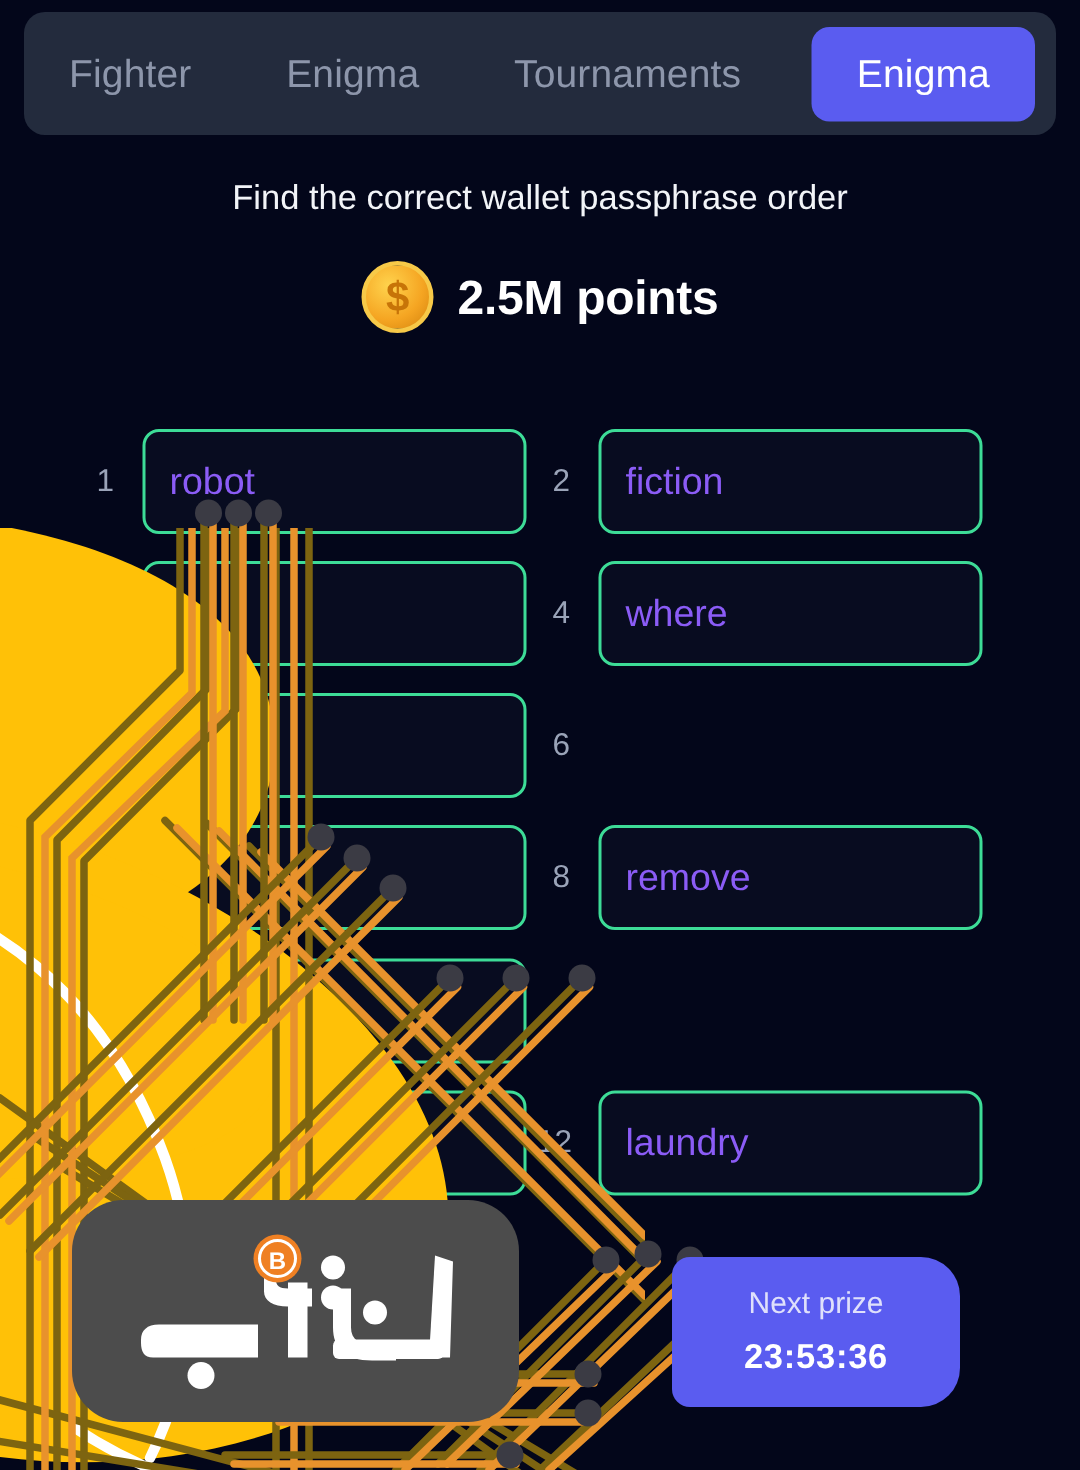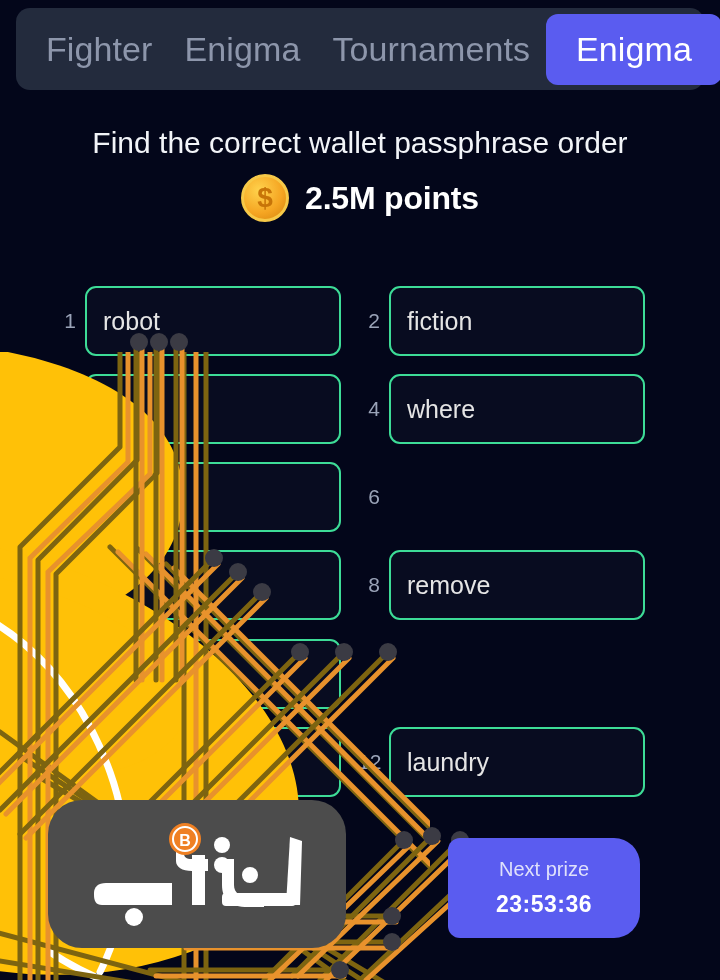--- a/index.html
+++ b/index.html
@@ -33,43 +33,43 @@
     background: #232b3d;
     border-radius: 14px;
     display: flex;
     align-items: center;
     justify-content: space-between;
     padding: 0 14px;
     box-sizing: border-box;
   }
   .tab {
     color: #8d96ab;
-    font-size: 34px;
+    font-size: 26px;
     letter-spacing: .1px;
     padding: 14px 16px;
     border-radius: 12px;
     white-space: nowrap;
     cursor: pointer;
   }
   .tab.active {
     background: #5a5cf0;
     color: #ffffff;
     padding: 16px 30px;
     text-align: right;
   }
 
   
   .subtitle {
     position: absolute;
     left: 0;
-    top: 126px;
+    top: 118px;
     width: 720px;
     text-align: center;
     color: #f2f4f8;
-    font-size: 30px;
+    font-size: 23px;
   }
   .points-row {
     position: absolute;
     left: 0;
     top: 174px;
     width: 720px;
     display: flex;
     align-items: center;
     justify-content: center;
     gap: 16px;
@@ -121,23 +121,24 @@
   .cell {
     width: 256px;
     height: 70px;
     box-sizing: border-box;
     border: 2px solid #3ddc97;
     border-radius: 11px;
     background: #080c20;
     display: flex;
     align-items: center;
     padding: 0 16px;
-    color: #e5e5e5;
+    color: #8b5cf6;
     font-size: 25px;
     cursor: pointer;
+    margin-left: 10px;
   }
 
   
   .artwork {
     position: absolute;
     left: -40px;
     top: 352px;
     width: 470px;
     height: 640px;
     pointer-events: none;

